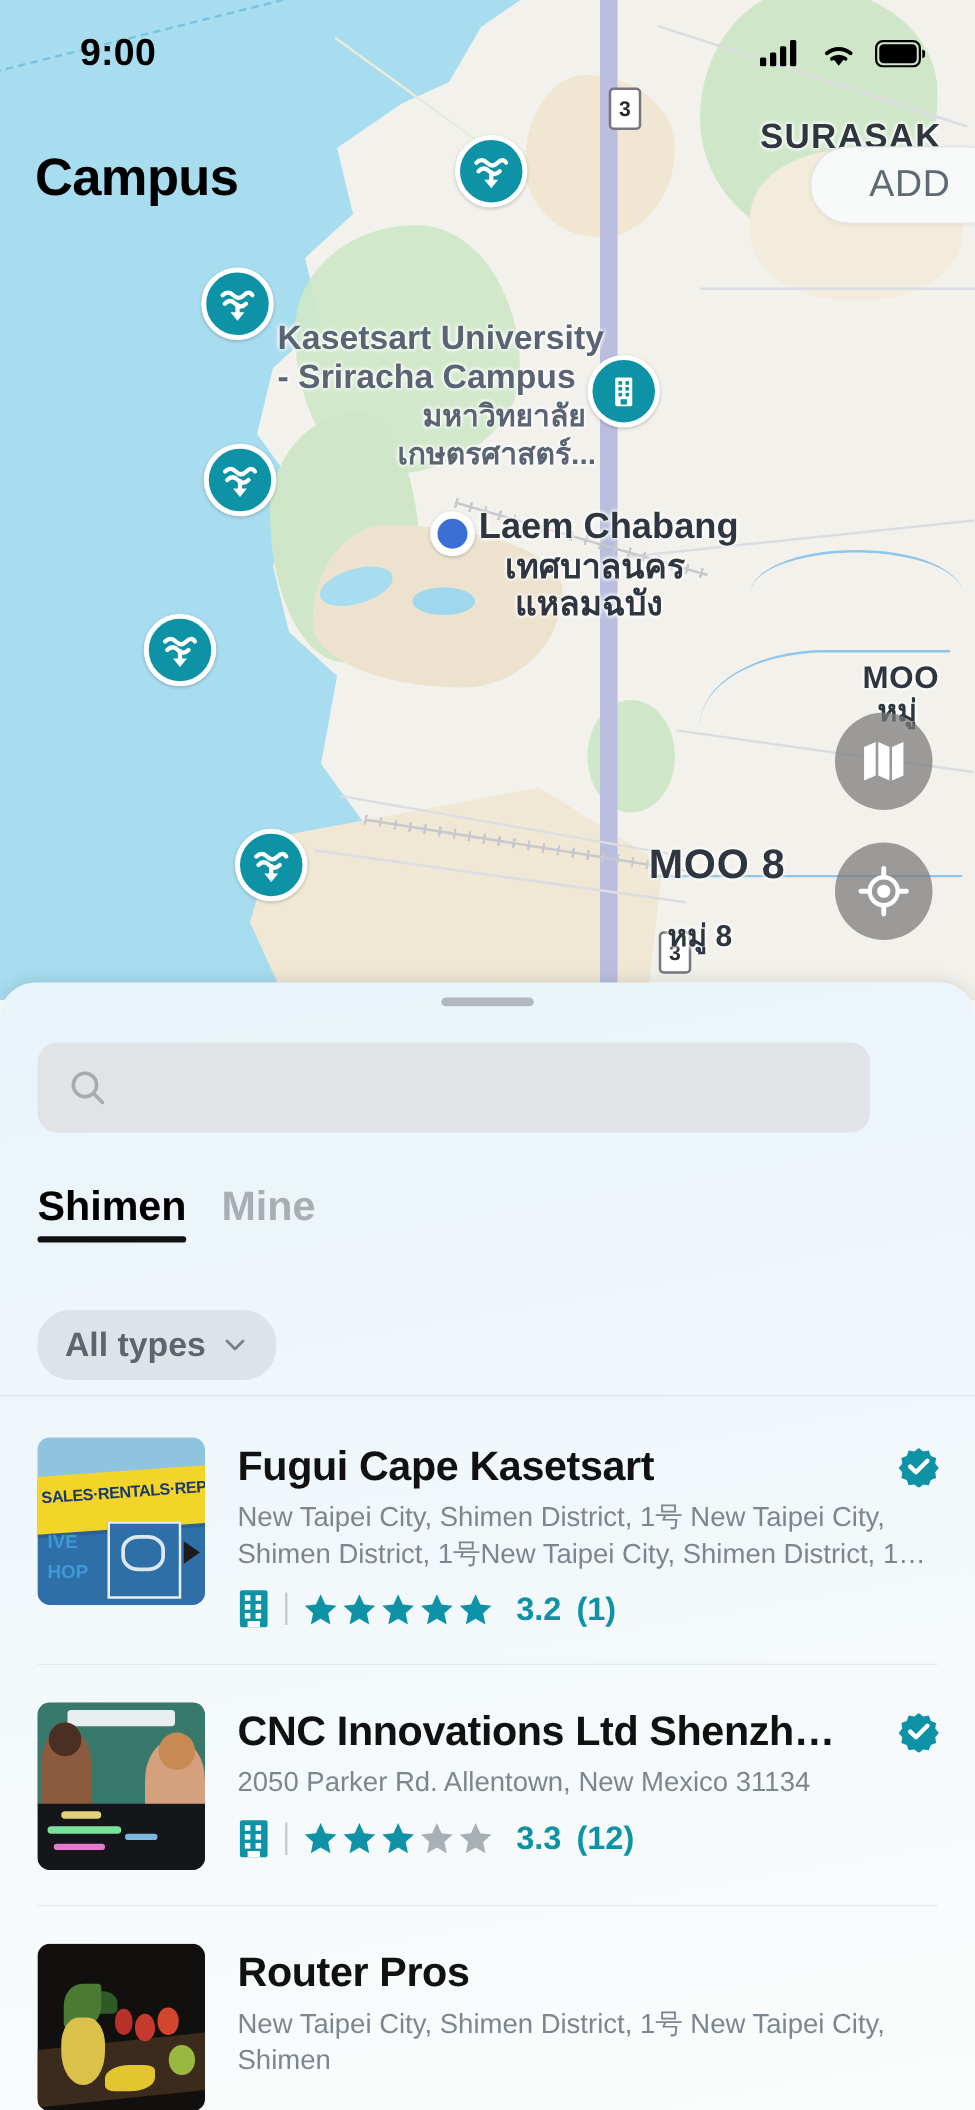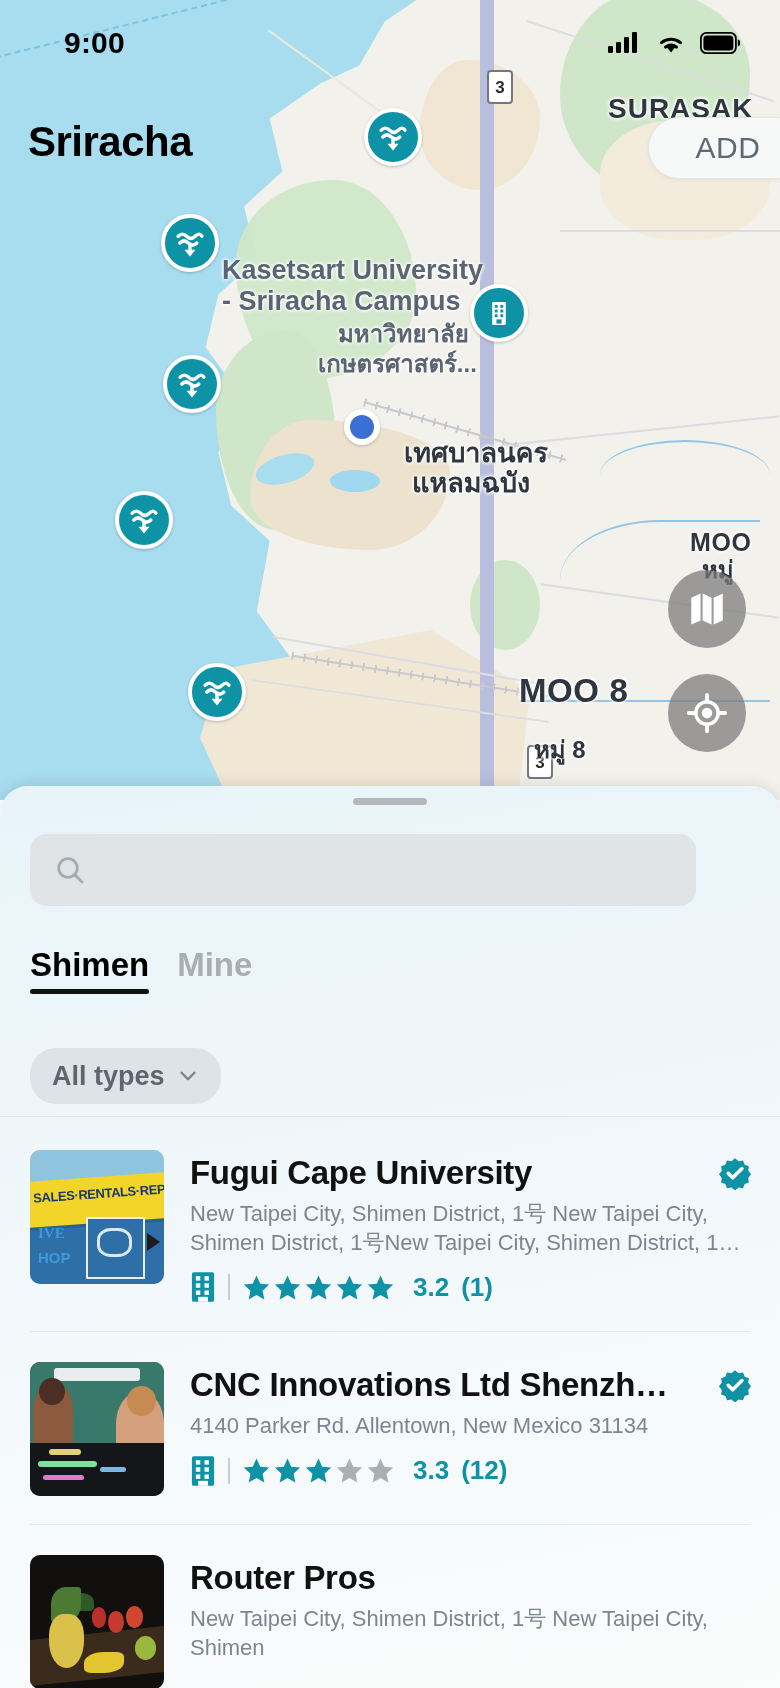--- a/index.html
+++ b/index.html
@@ -269,21 +269,21 @@
   .stars svg { width:29px; height:29px; }
   .rating-txt { font-size:26px; color:#0e93a6; font-weight:bold; margin-left:6px; }
   .row-sep { height:1px; background:#e3eaee; margin:0 30px; }
 
   
   .ph1 { position:absolute; inset:0; background:linear-gradient(#8fc4de 0%, #8fc4de 26%, #2f6fa8 26%, #2f6fa8 100%); }
   .ph1 .band { position:absolute; left:-6%; top:20%; width:112%; height:34%; background:#f3d52a; transform:rotate(-4deg); box-shadow:0 3px 0 rgba(0,0,0,.12); }
   .ph1 .bandtxt { position:absolute; left:2%; top:27%; width:100%; font-size:13px; font-weight:bold; color:#1b3a6b; transform:rotate(-4deg); letter-spacing:-.4px; }
   .ph1 .sign { position:absolute; left:42%; top:50%; width:44%; height:46%; background:#2f6fa8; border:2px solid #e8eef2; }
   .ph1 .mask { position:absolute; left:50%; top:58%; width:26%; height:22%; border:3px solid #dbe8f0; border-radius:40%; }
-  .ph1 .lt { position:absolute; left:6%; top:56%; font-size:15px; font-weight:bold; color:#3d9ad6;font-family:Liberation Serif, serif; }
+  .ph1 .lt { position:absolute; left:6%; top:56%; font-size:15px; font-weight:bold; color:#3d9ad6; }
   .ph1 .lt2 { position:absolute; left:6%; top:74%; font-size:15px; font-weight:bold; color:#3d9ad6; }
   .ph1 .arrow { position:absolute; right:3%; top:62%; width:0; height:0; border-left:13px solid #1c1c1c; border-top:9px solid transparent; border-bottom:9px solid transparent; }
 
   .ph2 { position:absolute; inset:0; background:#2f6f63; }
   .ph2 .wall { position:absolute; left:0; top:0; width:100%; height:62%; background:#39796c; }
   .ph2 .ceil { position:absolute; left:18%; top:4%; width:64%; height:10%; background:#e8eef0; border-radius:3px; }
   .ph2 .p1 { position:absolute; left:2%; top:16%; width:30%; height:52%; background:#8c5a3c; border-radius:40% 40% 10% 10%; }
   .ph2 .p1h { position:absolute; left:7%; top:12%; width:19%; height:20%; background:#4a2f22; border-radius:50%; }
   .ph2 .p2 { position:absolute; right:0%; top:22%; width:36%; height:52%; background:#d4a07e; border-radius:46% 46% 8% 8%; }
   .ph2 .p2h { position:absolute; right:6%; top:18%; width:22%; height:22%; background:#c78a52; border-radius:50%; }
@@ -345,20 +345,21 @@
     </div>
     <div class="shield" style="left:527px; top:745px;">
       <span>3</span>
     </div>
 
     <div class="mlabel" style="left:222px; top:286px; font-size:27px;">- Sriracha Campus</div>
     <div class="mlabel" style="left:222px; top:255px; font-size:27px;">Kasetsart University</div>
     <div class="mlabel" style="left:338px; top:320px; font-size:24px;">มหาวิทยาลัย</div>
     <div class="mlabel" style="left:318px; top:350px; font-size:24px;">เกษตรศาสตร์...</div>
 
+    <div class="mlabel dark" style="left:383px; top:404px; font-size:29px;">Laem Chabang</div>
     <div class="mlabel dark" style="left:404px; top:438px; font-size:27px;">เทศบาลนคร</div>
     <div class="mlabel dark" style="left:412px; top:468px; font-size:27px;">แหลมฉบัง</div>
 
     <div class="mlabel dark" style="left:608px; top:92px; font-size:28px; letter-spacing:1px;">SURASAK</div>
     <div class="mlabel dark" style="left:752px; top:128px; font-size:26px;">ดี</div>
 
     <div class="mlabel dark" style="left:690px; top:528px; font-size:25px; letter-spacing:.6px;">MOO</div>
     <div class="mlabel dark" style="left:702px; top:556px; font-size:24px;">หมู่</div>
 
     <div class="mlabel dark" style="left:519px; top:672px; font-size:33px; letter-spacing:.6px;">MOO 8</div>
@@ -453,21 +454,21 @@
         <path d="M10.6 16 a9.3 9.3 0 0 1 10.8 0" fill="none" stroke="#000" stroke-width="3.1" stroke-linecap="round"></path>
       </svg>
       <svg width="40" height="22" viewBox="0 0 40 22">
         <rect x="0.9" y="0.9" width="35" height="20.2" rx="5.5" fill="none" stroke="#000" stroke-width="1.8"></rect>
         <rect x="3.4" y="3.4" width="30" height="15.2" rx="3.6" fill="#000"></rect>
         <path d="M37.8 7.5 v7 a3.6 3.6 0 0 0 0 -7 z" fill="#000"></path>
       </svg>
     </div>
   </div>
 
-  <div class="explore-title">Sriracha</div>
+  <div class="explore-title">Campus</div>
   <div class="add-btn">ADD</div>
 
   <div class="sheet">
     <div class="grabber"></div>
 
     <div class="searchbar">
       <svg viewBox="0 0 24 24">
         <circle cx="10.5" cy="10.5" r="7" fill="none" stroke="#a6abaf" stroke-width="2.1"></circle>
         <path d="M15.8 15.8 L21 21" stroke="#a6abaf" stroke-width="2.1" stroke-linecap="round"></path>
       </svg>
@@ -498,21 +499,21 @@
             <div class="bandtxt">SALES·RENTALS·REPAIRS</div>
             <div class="sign"></div>
             <div class="mask"></div>
             <div class="lt">IVE</div>
             <div class="lt2">HOP</div>
             <div class="arrow"></div>
           </div>
         </div>
         <div class="item-body">
           <div class="item-title-row">
-            <div class="item-title">Fugui Cape University</div>
+            <div class="item-title">Fugui Cape Kasetsart</div>
             <svg class="verified" viewBox="0 0 24 24">
               <path d="M12 1.2 l2.6 2.1 3.3 -0.5 1.2 3.1 3.1 1.2 -0.5 3.3 2.1 2.6 -2.1 2.6 0.5 3.3 -3.1 1.2 -1.2 3.1 -3.3 -0.5 -2.6 2.1 -2.6 -2.1 -3.3 0.5 -1.2 -3.1 -3.1 -1.2 0.5 -3.3 -2.1 -2.6 2.1 -2.6 -0.5 -3.3 3.1 -1.2 1.2 -3.1 3.3 0.5 z" fill="#0e93a6" transform="scale(0.96) translate(0.5,0.5)"></path>
               <path d="M7.2 12.2 L10.4 15.4 L16.9 8.9" fill="none" stroke="#fff" stroke-width="2.5" stroke-linecap="round" stroke-linejoin="round"></path>
             </svg>
           </div>
           <div class="item-addr">New Taipei City, Shimen District, 1号 New Taipei City, Shimen District, 1号New Taipei City, Shimen District, 1号New Taipei…</div>
           <div class="item-meta">
             <svg class="meta-icon" viewBox="0 0 20 26">
               <rect x="1" y="1" width="18" height="24" rx="1.5" fill="#0e93a6"></rect>
               <rect x="4.2" y="4.2" width="3.6" height="3.6" fill="#fff"></rect>
@@ -565,21 +566,21 @@
           </div>
         </div>
         <div class="item-body">
           <div class="item-title-row">
             <div class="item-title">CNC Innovations Ltd Shenzh…</div>
             <svg class="verified" viewBox="0 0 24 24">
               <path d="M12 1.2 l2.6 2.1 3.3 -0.5 1.2 3.1 3.1 1.2 -0.5 3.3 2.1 2.6 -2.1 2.6 0.5 3.3 -3.1 1.2 -1.2 3.1 -3.3 -0.5 -2.6 2.1 -2.6 -2.1 -3.3 0.5 -1.2 -3.1 -3.1 -1.2 0.5 -3.3 -2.1 -2.6 2.1 -2.6 -0.5 -3.3 3.1 -1.2 1.2 -3.1 3.3 0.5 z" fill="#0e93a6" transform="scale(0.96) translate(0.5,0.5)"></path>
               <path d="M7.2 12.2 L10.4 15.4 L16.9 8.9" fill="none" stroke="#fff" stroke-width="2.5" stroke-linecap="round" stroke-linejoin="round"></path>
             </svg>
           </div>
-          <div class="item-addr">4140 Parker Rd. Allentown, New Mexico 31134</div>
+          <div class="item-addr">2050 Parker Rd. Allentown, New Mexico 31134</div>
           <div class="item-meta">
             <svg class="meta-icon" viewBox="0 0 20 26">
               <rect x="1" y="1" width="18" height="24" rx="1.5" fill="#0e93a6"></rect>
               <rect x="4.2" y="4.2" width="3.6" height="3.6" fill="#fff"></rect>
               <rect x="11.2" y="4.2" width="3.6" height="3.6" fill="#fff"></rect>
               <rect x="4.2" y="10" width="3.6" height="3.6" fill="#fff"></rect>
               <rect x="11.2" y="10" width="3.6" height="3.6" fill="#fff"></rect>
               <rect x="4.2" y="15.8" width="3.6" height="3.6" fill="#fff"></rect>
               <rect x="11.2" y="15.8" width="3.6" height="3.6" fill="#fff"></rect>
               <rect x="6" y="21" width="8" height="4" fill="#fff"></rect>

